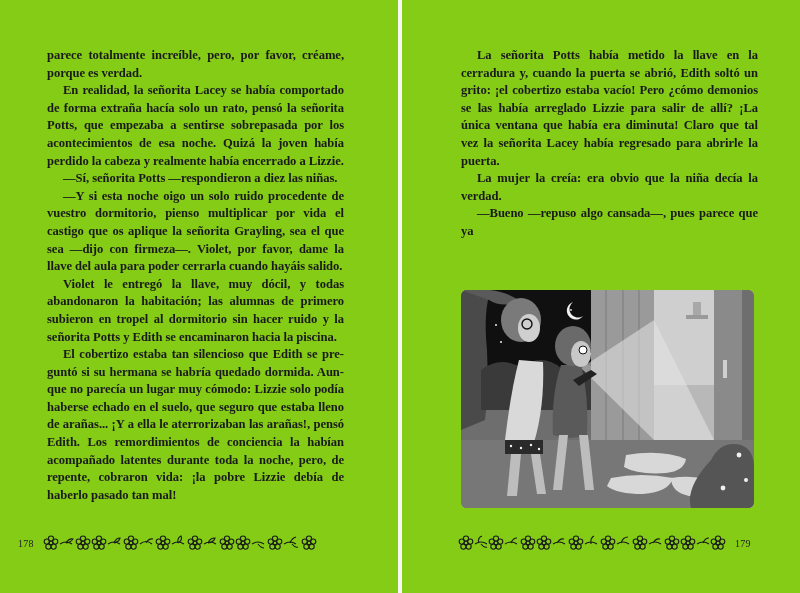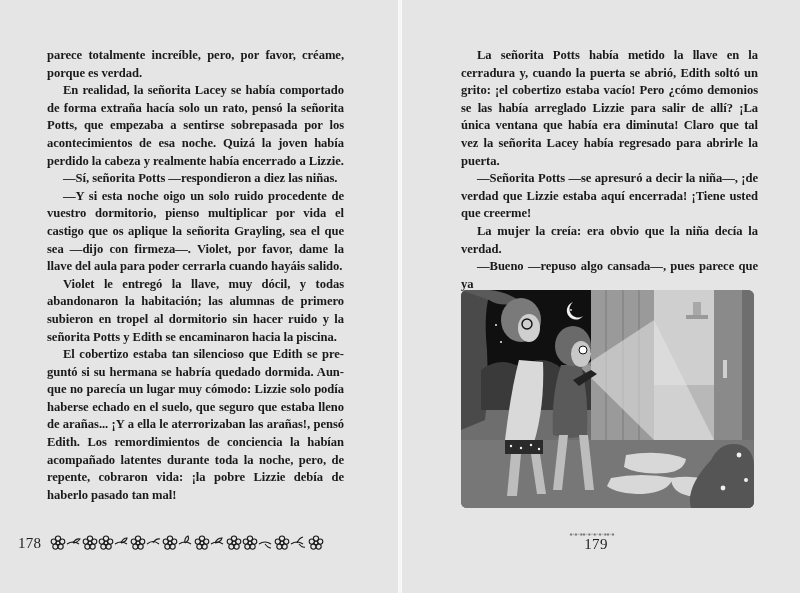--- a/index.html
+++ b/index.html
@@ -1,36 +1,36 @@
 <!DOCTYPE html>
 <html><head>
 <meta charset="utf-8">
 <style>
   * { box-sizing: border-box; margin: 0; padding: 0; }
   html, body { width: 800px; height: 593px; background: #ffffff; overflow: hidden; }
   body { position: relative; font-family: "Liberation Serif", "DejaVu Serif", serif; color: #1a1a1a; }
-  .spread { position: absolute; inset: 0; background: #e5e5e5; }
+  .spread { position: absolute; inset: 0; background: #84cc16; }
   .page { position: absolute; top: 0; height: 593px; }
   .page-left { left: 0; width: 400px; }
   .page-right { left: 400px; width: 400px; }
   .gutter { position: absolute; left: 398px; top: 0; width: 4px; height: 593px;
             background: linear-gradient(90deg, #fbfbfb, #f4f4f4, #fbfbfb); }
   .text-block { position: absolute; top: 47px; width: 297px; font-size: 12.6px;
                 line-height: 17.6px; text-align: justify; font-weight: 600; letter-spacing: -0.05px; }
   .page-left .text-block { left: 47px; }
   .page-right .text-block { left: 61px; }
   .text-block p { text-indent: 0; margin: 0; hyphens: manual; }
   .text-block p.indent { text-indent: 16px; }
   .illustration { position: absolute; left: 61px; top: 290px; width: 293px; height: 218px;
                   border-radius: 6px; overflow: hidden; background: #8a8a8a; }
   .illustration svg { display: block; width: 100%; height: 100%; }
   .footer { position: absolute; top: 533px; height: 20px; display: flex; align-items: center; }
   .page-left .footer { left: 18px; }
-  .page-right .footer { left: 57px; flex-direction: column; }
-  .folio { font-size: 15px; font-weight: 400; color: #222; letter-spacing: 0.3px; }
+  .page-right .footer { left: 57px; }
+  .folio { font-size: 10px; font-weight: 400; color: #222; letter-spacing: 0.3px; }
   .page-left .folio { margin-right: 8px; }
   .page-right .folio { margin-left: 8px; }
   .ornament { display: block; }
 </style>
 </head>
 <body>
 
 <div class="spread">
 
   <div class="page page-left">
@@ -74,21 +74,20 @@
         </g>
       </svg>
     </div>
   </div>
 
   <div class="gutter"></div>
 
   <div class="page page-right">
     <div class="text-block">
       <p class="indent">La señorita Potts había metido la llave en la cerradura y, cuando la puerta se abrió, Edith soltó un grito: ¡el co­bertizo estaba vacío! Pero ¿cómo demonios se las había arreglado Lizzie para salir de allí? ¡La única ventana que había era diminuta! Claro que tal vez la señorita Lacey había regresado para abrirle la puerta.</p>
-      <p class="indent">—Señorita Potts —se apresuró a decir la niña—, ¡de verdad que Lizzie estaba aquí encerrada! ¡Tiene usted que creerme!</p>
       <p class="indent">La mujer la creía: era obvio que la niña decía la verdad.</p>
       <p class="indent">—Bueno —repuso algo cansada—, pues parece que ya</p>
     </div>
 
     <div class="illustration" aria-label="Night scene: Miss Potts in a robe and Edith holding a flashlight open the door of an empty shed; crescent moon and stars, tree, stepping stones, flowering bush">
       <svg viewBox="0 0 293 218" preserveAspectRatio="none">
 
         <rect x="0" y="0" width="293" height="218" fill="#6e6e6e"></rect>
         <rect x="20" y="0" width="115" height="110" fill="#101010"></rect>
 

